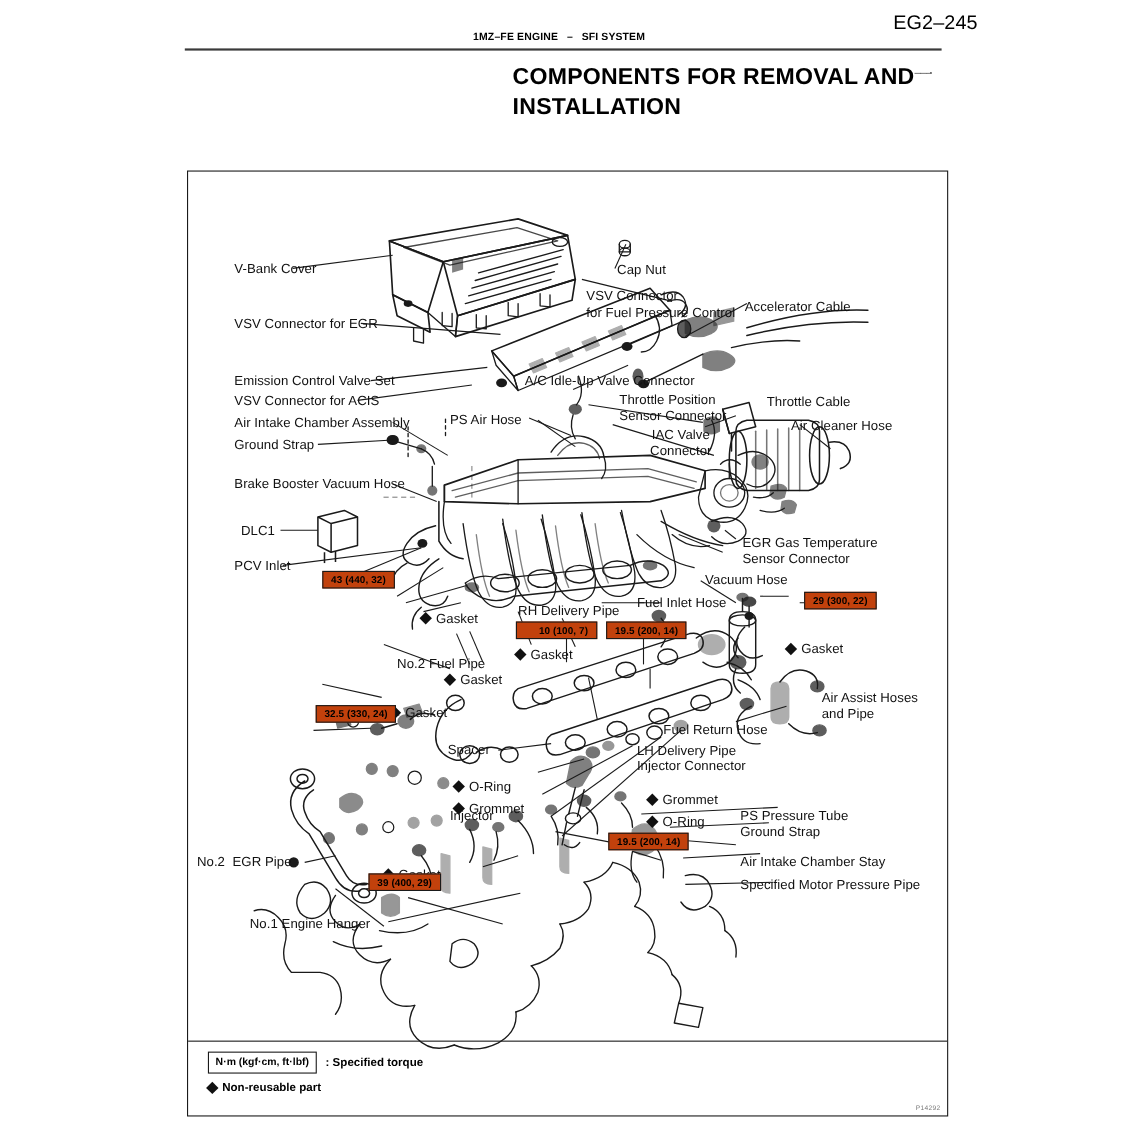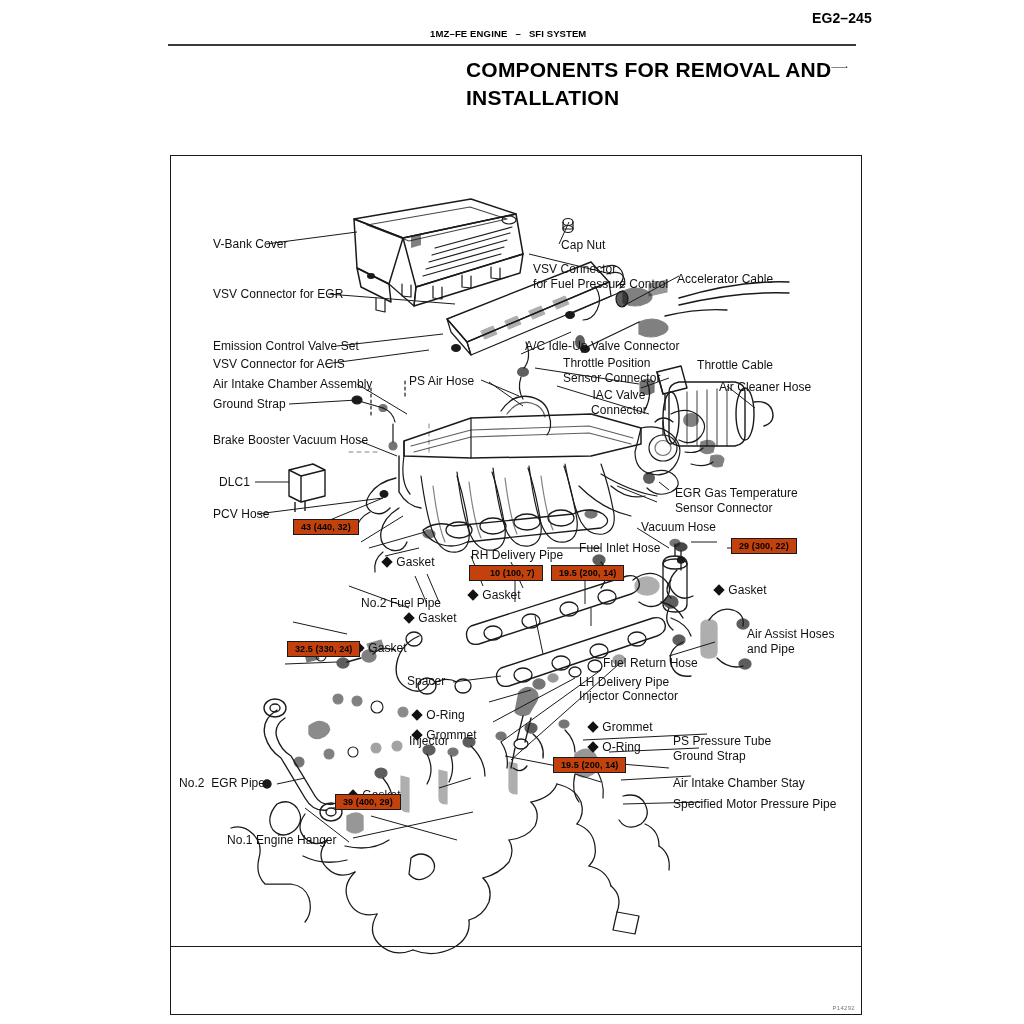--- a/index.html
+++ b/index.html
@@ -9,21 +9,21 @@
     font-family:"Liberation Sans", sans-serif;
     color:#000;
     position:relative;
     overflow:hidden;
   }
   .page{position:absolute;inset:0;}
 
   
   .page-number{
     position:absolute;left:812px;top:10px;
-    font-size:14px;font-weight:bold;letter-spacing:.1px;
+    font-size:18px;font-weight:normal;letter-spacing:.1px;
   }
   .running-head{
     position:absolute;left:430px;top:28px;
     font-size:9.5px;font-weight:bold;letter-spacing:.15px;
     white-space:nowrap;
   }
   .running-head .sep{padding:0 8px;font-weight:bold;}
   .running-head .sys{letter-spacing:.1px;text-align:center;}
   .head-rule{
     position:absolute;left:168px;top:44px;width:688px;height:2px;
@@ -508,21 +508,21 @@
     </div>
 
     <div class="lbl" style="left:42px;top:81px;">V-Bank Cover</div>
     <div class="lbl" style="left:42px;top:131px;">VSV Connector for EGR</div>
     <div class="lbl" style="left:42px;top:183px;">Emission Control Valve Set</div>
     <div class="lbl" style="left:42px;top:201px;">VSV Connector for ACIS</div>
     <div class="lbl" style="left:42px;top:221px;">Air Intake Chamber Assembly</div>
     <div class="lbl" style="left:42px;top:241px;">Ground Strap</div>
     <div class="lbl" style="left:42px;top:277px;">Brake Booster Vacuum Hose</div>
     <div class="lbl" style="left:48px;top:319px;">DLC1</div>
-    <div class="lbl" style="left:42px;top:351px;">PCV Hose</div>
+    <div class="lbl" style="left:42px;top:351px;">PCV Inlet</div>
     <div class="lbl" style="left:190px;top:440px;">No.2 Fuel Pipe</div>
     <div class="lbl" style="left:8px;top:620px;">No.2  EGR Pipe</div>
     <div class="lbl" style="left:56px;top:677px;">No.1 Engine Hanger</div>
 
     <svg style="position:absolute;left:112px;top:304px;" width="48" height="52">
       <g fill="none" stroke="#1a1a1a" stroke-width="1.4" stroke-linejoin="round">
         <path d="M6 10 L30 4 L42 10 L42 36 L18 42 L6 36 Z"></path>
         <path d="M6 10 L18 16 L18 42"></path>
         <path d="M18 16 L42 10"></path>
         <path d="M12 42 L12 52"></path>
@@ -538,21 +538,21 @@
     <div class="lbl" style="left:470px;top:364px;">Vacuum Hose</div>
     <div class="lbl" style="left:432px;top:500px;">Fuel Return Hose</div>
     <div class="lbl" style="left:408px;top:519px;">LH Delivery Pipe</div>
     <div class="lbl" style="left:408px;top:533px;">Injector Connector</div>
 
     <div class="lbl right" style="left:390px;top:82px;">Cap Nut</div>
     <div class="lbl right" style="left:362px;top:106px;">VSV Connector
 for Fuel Pressure Control</div>
     <div class="lbl right" style="left:506px;top:96px;margin-top:20px;">Accelerator Cable</div>
     <div class="lbl right" style="left:526px;top:202px;">Throttle Cable</div>
-    <div class="lbl right" style="left:306px;top:183px;margin-left:48px;">A/C Idle-Up Valve Connector</div>
+    <div class="lbl right" style="left:306px;top:183px;">A/C Idle-Up Valve Connector</div>
     <div class="lbl right" style="left:392px;top:200px;">Throttle Position
 Sensor Connector</div>
     <div class="lbl right" style="left:420px;top:232px;text-align:center;">IAC Valve
 Connector</div>
     <div class="lbl right" style="left:548px;top:224px;">Air Cleaner Hose</div>
     <div class="lbl right" style="left:504px;top:330px;">EGR Gas Temperature
 Sensor Connector</div>
     <div class="lbl right" style="left:576px;top:471px;">Air Assist Hoses
 and Pipe</div>
     <div class="lbl right" style="left:502px;top:578px;">PS Pressure Tube</div>
@@ -593,17 +593,27 @@
 
     <div class="torque" style="left:122px;top:363px;">43 (440, 32)</div>
     <div class="torque" style="left:298px;top:409px;padding-left:20px;">10 (100, 7)</div>
     <div class="torque" style="left:380px;top:409px;">19.5 (200, 14)</div>
     <div class="torque" style="left:560px;top:382px;">29 (300, 22)</div>
     <div class="torque" style="left:116px;top:485px;">32.5 (330, 24)</div>
     <div class="torque" style="left:382px;top:601px;">19.5 (200, 14)</div>
     <div class="torque" style="left:164px;top:638px;">39 (400, 29)</div>
 
     <div class="legend-rule"></div>
+    <div class="legend">
+      <div class="legend-row">
+        <span class="legend-box">N·m (kgf·cm, ft·lbf)</span>
+        <span class="txt">: Specified torque</span>
+      </div>
+      <div class="legend-row2">
+        <span class="dia"></span>
+        <span>Non-reusable part</span>
+      </div>
+    </div>
 
     <div class="fig-code">P14292</div>
   </div>
 
 </div>
 
 </body></html>

